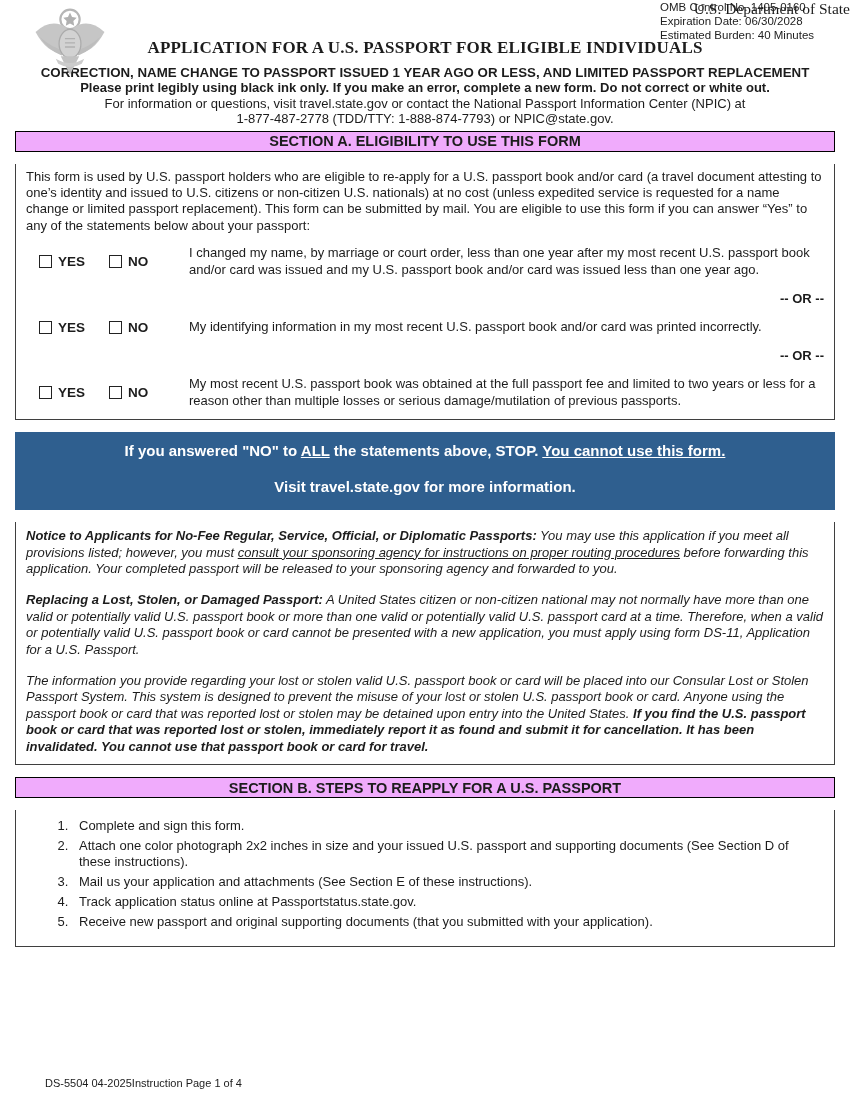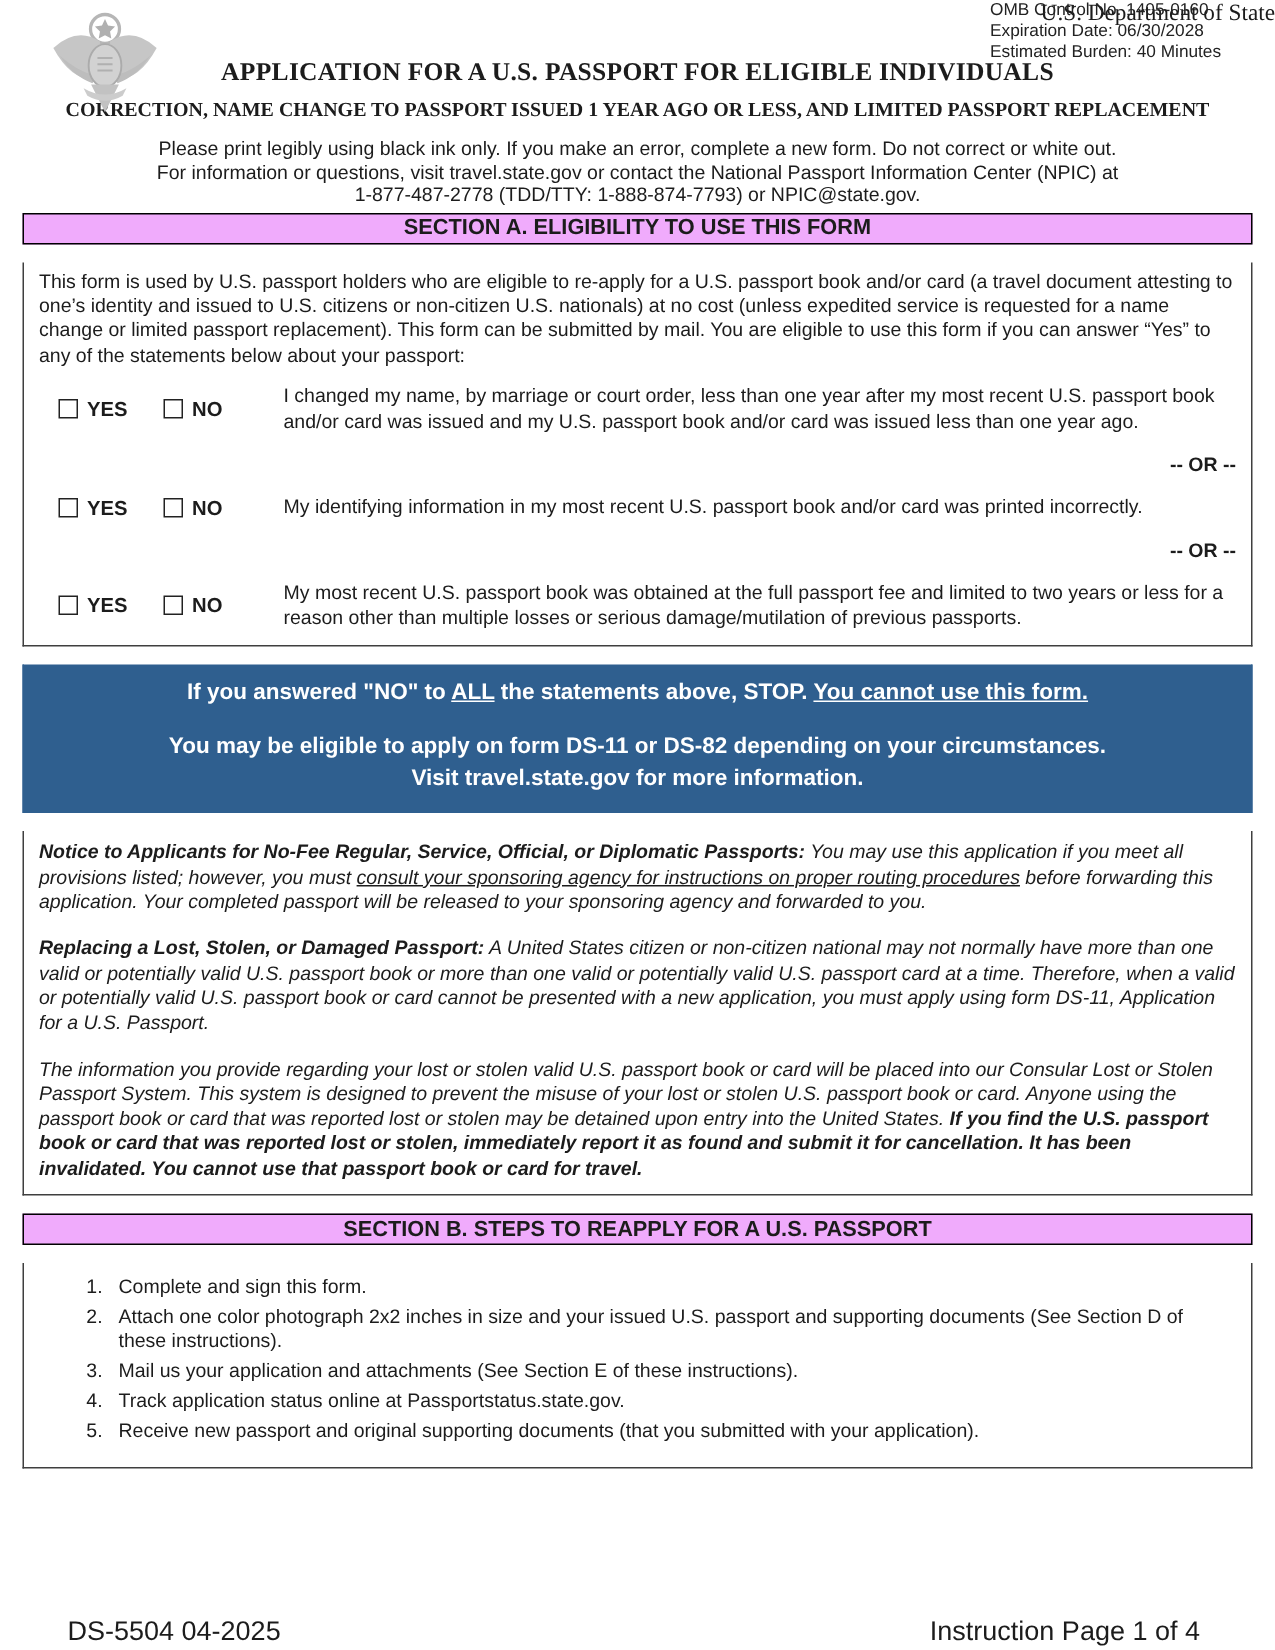--- a/index.html
+++ b/index.html
@@ -7,23 +7,23 @@
   .page {
     width:850px; height:1100px; margin:0 auto; background:#ffffff;
     position:relative; font-family:"Liberation Sans", sans-serif; color:#1c1c1c;
     overflow:hidden;
   }
   
   .seal { position:absolute; left:28px; top:5px; }
   .omb { position:absolute; right:14px; top:0; width:176px; font-size:11.5px; line-height:1.22; color:#222; }
   .agency { text-align:right; font-family:"Liberation Serif", serif; font-size:15.5px; padding-top:0; }
   .form-title { text-align:center; font-family:"Liberation Serif", serif; font-weight:bold; font-size:17px; margin-top:20px; letter-spacing:.2px; }
-  .form-subtitle { text-align:center; font-family:Liberation Serif, serif; font-weight:bold; font-size:13.3px; margin-top:7px; }
+  .form-subtitle { text-align:center; font-family:Liberation Sans, sans-serif; font-weight:bold; font-size:13.3px; margin-top:7px; }
   .instr { text-align:center; font-size:13px; line-height:15.5px; }
-  .instr.first { margin-top:10px; font-weight:normal; }
+  .instr.first { font-weight:bold; }
   
   .section-bar {
     margin:4px 15px 0; border:1.6px solid #000; background:#f0abfc;
     text-align:center; font-weight:bold; font-size:14.5px; padding:1.5px 0;
   }
   .box { margin:12px 15px; border:1.5px solid #3f3f3f; border-top:none; background:#fff; }
   .eligibility { padding:5px 10px 10px; }
   .intro { margin:0; font-size:13px; line-height:16.4px; }
   .cb-row { display:flex; align-items:center; margin-top:11px; padding-left:13px; }
   .cb-group { display:flex; align-items:center; flex:none; width:150px; }
@@ -45,21 +45,21 @@
   .notices { padding:6px 10px 9px; font-size:13px; line-height:16.4px; }
   .notices p { margin:0;font-style:italic; }
   .notices p + p { margin-top:15px; }
   
   .steps { padding:5px 10px 12px; }
   .steps ol { margin:3px 0 0; padding-left:46px; font-size:13px; line-height:16.4px; }
   .steps li { margin-bottom:3.5px; padding-left:7px; max-width:740px; }
   
   .footer {
     position:absolute; left:45px; right:50px; top:1077px;
-    display:flex; justify-content:space-between; font-size:18px; color:#1c1c1c;
+    display:flex; font-size:11px; color:#1c1c1c;
   }
 </style>
 </head>
 <body>
 
 <div class="page">
 
   <div class="seal">
     <svg width="84" height="74" viewBox="0 0 100 88" aria-hidden="true">
       <circle cx="50" cy="17" r="11.5" fill="none" stroke="#b6b6b6" stroke-width="2.6"></circle>
@@ -126,21 +126,20 @@
         <span class="cb-label yes">YES</span>
         <span class="cb"></span>
         <span class="cb-label">NO</span>
       </div>
       <div class="stmt">My most recent U.S. passport book was obtained at the full passport fee and limited to two years or less for a reason other than multiple losses or serious damage/mutilation of previous passports.</div>
     </div>
   </div>
 
   <div class="stop-banner">
     <div class="sb-line1"><span>If you answered "NO" to </span><span class="u">ALL</span><span> the statements above, STOP. </span><span class="u">You cannot use this form.</span></div>
-    <div class="sb-line2">You may be eligible to apply on form DS-11 or DS-82 depending on your circumstances.</div>
     <div class="sb-line3">Visit travel.state.gov for more information.</div>
   </div>
 
   <div class="box notices">
     <p><span class="b">Notice to Applicants for No-Fee Regular, Service, Official, or Diplomatic Passports:</span><span> You may use this application if you meet all provisions listed; however, you must </span><span class="u">consult your sponsoring agency for instructions on proper routing procedures</span><span> before forwarding this application. Your completed passport will be released to your sponsoring agency and forwarded to you.</span></p>
     <p><span class="b">Replacing a Lost, Stolen, or Damaged Passport:</span><span> A United States citizen or non-citizen national may not normally have more than one valid or potentially valid U.S. passport book or more than one valid or potentially valid U.S. passport card at a time. Therefore, when a valid or potentially valid U.S. passport book or card cannot be presented with a new application, you must apply using form DS-11, Application for a U.S. Passport.</span></p>
     <p><span>The information you provide regarding your lost or stolen valid U.S. passport book or card will be placed into our Consular Lost or Stolen Passport System. This system is designed to prevent the misuse of your lost or stolen U.S. passport book or card. Anyone using the passport book or card that was reported lost or stolen may be detained upon entry into the United States. </span><span class="b">If you find the U.S. passport book or card that was reported lost or stolen, immediately report it as found and submit it for cancellation. It has been invalidated. You cannot use that passport book or card for travel.</span></p>
   </div>
 
   <div class="section-bar">

